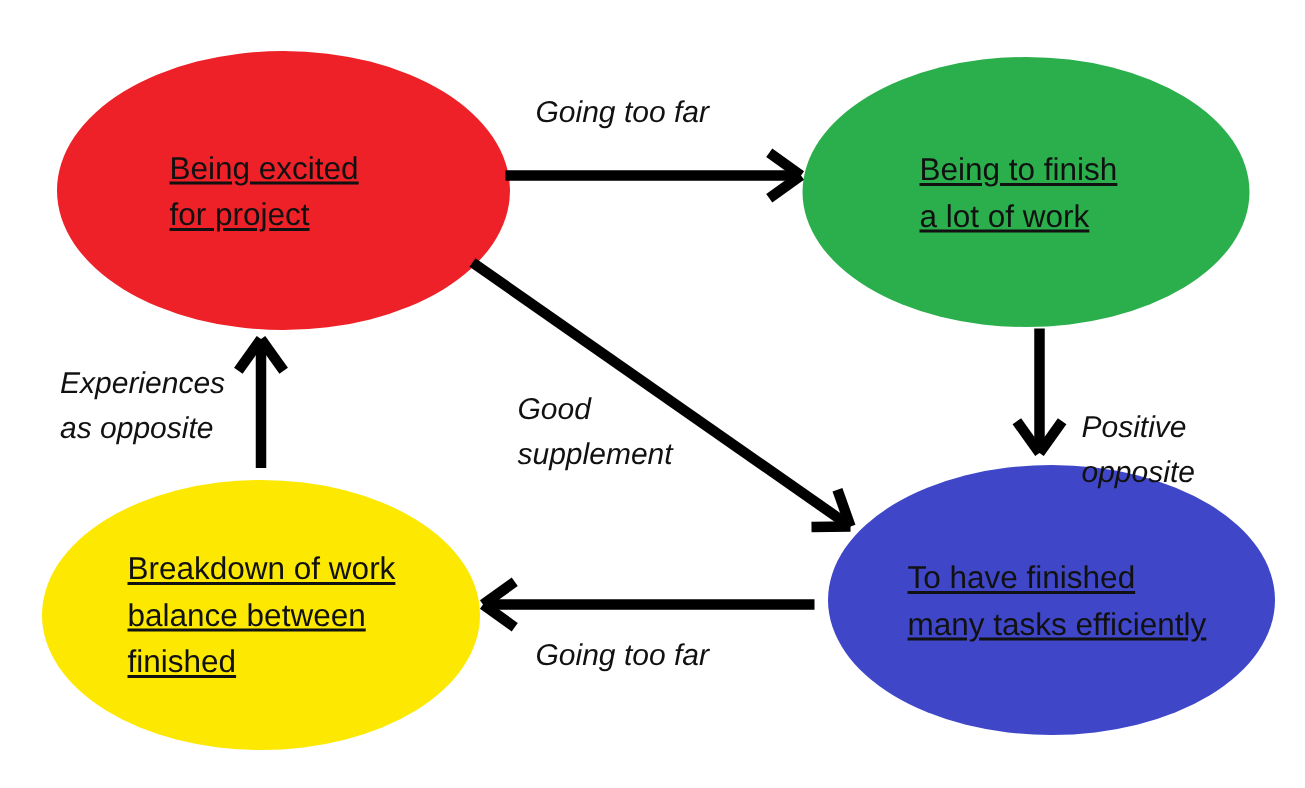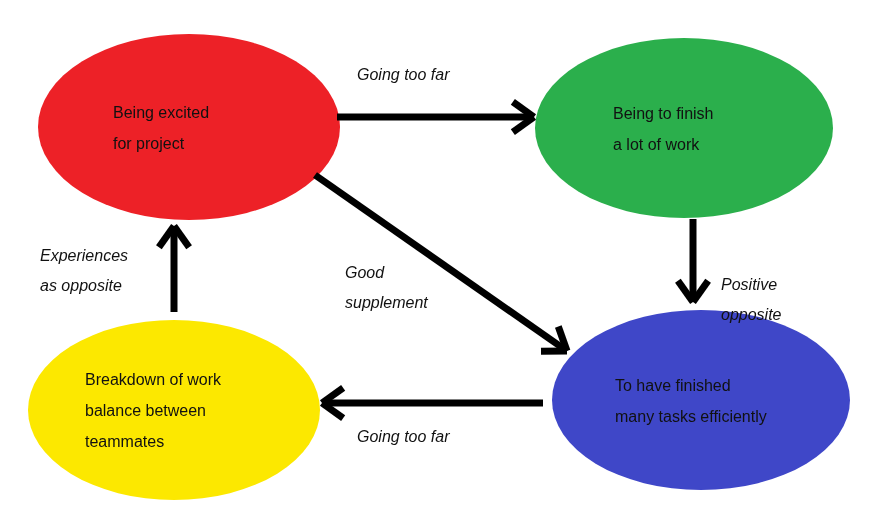--- a/index.html
+++ b/index.html
@@ -19,32 +19,33 @@
     position: absolute;
     left: 0;
     top: 0;
     width: 870px;
     height: 525px;
   }
   .node-label {
     position: absolute;
     color: #111111;
     font-family: "Liberation Sans", sans-serif;
-    font-size: 16px;
+    font-size: 21px;
     line-height: 31px;
     text-align: left;
     white-space: pre-line;
     pointer-events: none;
+    text-decoration: underline;
   }
   .edge-label {
     position: absolute;
     color: #111111;
     font-family: "Liberation Sans", sans-serif;
     font-style: italic;
-    font-size: 16px;
+    font-size: 20px;
     line-height: 30px;
     white-space: pre-line;
   }
   .hit {
     position: absolute;
   }
 </style>
 </head>
 <body>
 
@@ -86,22 +87,22 @@
       </g>
   </svg>
 
   <div id="node-labels">
       <div class="node-label" style="left: 113px; top: 97px;">Being excited
 for project</div>
       <div class="node-label" style="left: 613px; top: 98px;">Being to finish
 a lot of work</div>
       <div class="node-label" style="left: 85px; top: 364px;">Breakdown of work
 balance between
-teammates</div>
-      <div class="node-label" style="left: 605px; top: 370px; margin-left: 10px;">To have finished
+finished</div>
+      <div class="node-label" style="left: 605px; top: 370px;">To have finished
 many tasks efficiently</div>
     </div>
   <div id="edge-labels">
       <div class="edge-label" style="left: 357px; top: 60px;">Going too far</div>
       <div class="edge-label" style="left: 721px; top: 222px; margin-top: 48px;">Positive
 opposite</div>
       <div class="edge-label" style="left: 345px; top: 258px;">Good
 supplement</div>
       <div class="edge-label" style="left: 357px; top: 422px;">Going too far</div>
       <div class="edge-label" style="left: 40px; top: 241px;">Experiences

